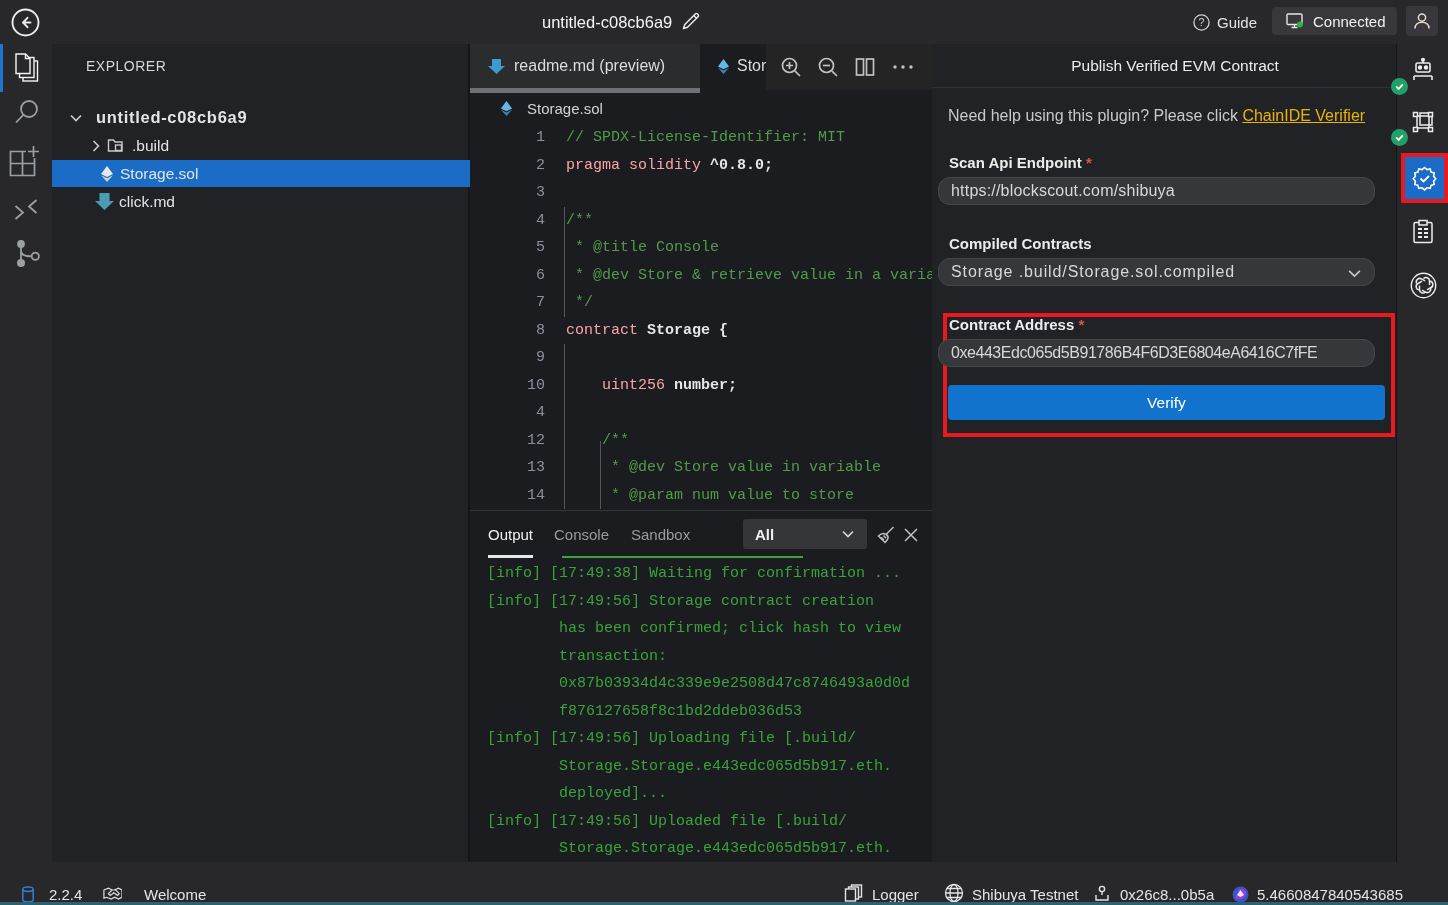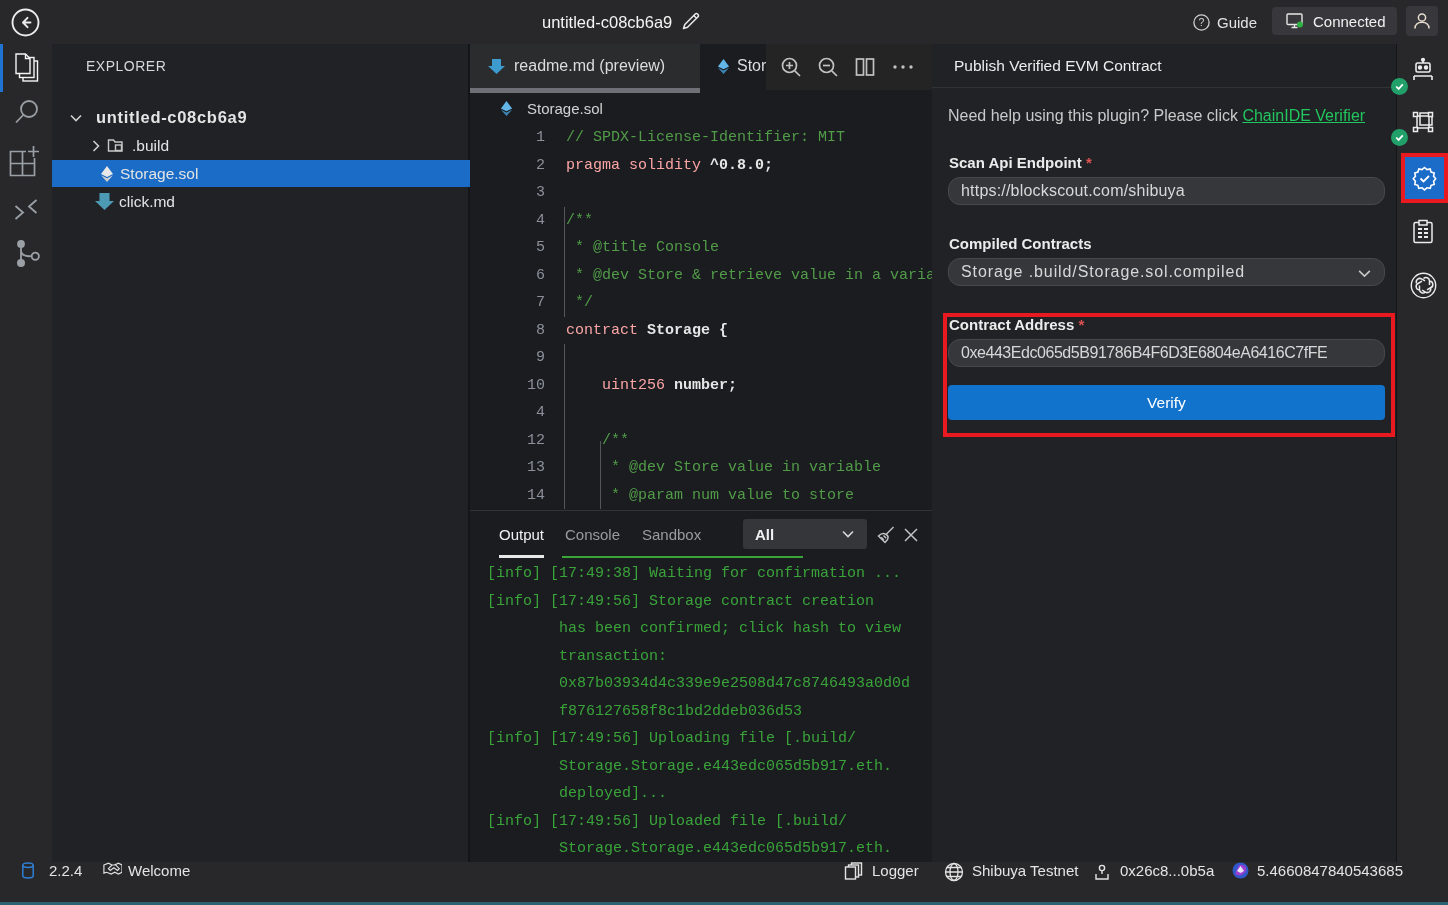--- a/index.html
+++ b/index.html
@@ -37,47 +37,47 @@
   #crumb { left:30px; top:56px; display:flex; align-items:center; gap:14px; color:#d2d2d2; font-size:15px; }
   #codewrap { left:0; top:80px; width:462px; height:344px; }
   .cl { position:absolute; height:28px; line-height:28px; font-size:15px; white-space:pre; }
   .lnum { left:0; width:75px; text-align:right; color:#8b909a; }
   .ctext { left:96px; color:#d8d8d8; }
   .guide { position:absolute; width:1px; background:#55565c; }
   .grn { color:#529c48; } .kw { color:#fca5a5; } .wh { color:#e6e6e6; font-weight:bold; }
 
   
   #output { left:470px; top:510px; width:462px; height:352px; background:#1a1c20; border-top:1px solid #323335; overflow:hidden; }
-  .otab { position:absolute; top:0; height:47px; line-height:47px; font-size:15px; color:#9a9b9e;margin-left:11px; }
+  .otab { position:absolute; top:0; height:47px; line-height:47px; font-size:15px; color:#9a9b9e; }
   #otab1 { left:18px; color:#f2f2f2; border-bottom:3px solid #e8e8e8; }
   #alldrop { left:273px; top:8px; width:124px; height:30px; background:#35363a; border-radius:3px; display:flex; align-items:center; justify-content:space-between; padding:0 12px; color:#f0f0f0; font-size:15px; font-weight:bold; }
   #logarea { position:absolute; left:17px; top:49px; width:442px; font-size:15px; line-height:27.5px; color:#3aa33a; white-space:pre; }
   #logline { left:92px; top:45px; width:241px; height:2px; background:#3aa33a; }
 
   
   #rpanel { left:932px; top:44px; width:464px; height:818px; background:#212226; }
-  #rphead { left:0; top:0; width:464px; height:44px; border-bottom:1px solid #323335; line-height:44px; padding-left:22px; color:#ececec; font-size:15.5px; }
+  #rphead { left:0; top:0; width:464px; height:44px; border-bottom:1px solid #323335; line-height:44px; padding-left:22px; color:#ececec; font-size:15.5px;text-align:center; }
   #rpneed { left:16px; top:63px; color:#c9c9c9; font-size:16px; }
-  #rpneed a { color:#22c55e; text-decoration:underline; }
+  #rpneed a { color:#eab308; text-decoration:underline; }
   .rlabel { position:absolute; left:17px; color:#ececec; font-size:15px; font-weight:bold; }
   .rstar { color:#e05252; font-weight:bold; }
-  .rinput { position:absolute; left:16px; width:437px; height:28px; background:#36373b; border:1px solid #47484d; border-radius:12px; color:#d8d8d8; font-size:16px; line-height:26px; padding-left:12px; }
+  .rinput { position:absolute; left:6px; width:437px; height:28px; background:#36373b; border:1px solid #47484d; border-radius:12px; color:#d8d8d8; font-size:16px; line-height:26px; padding-left:12px; }
   #redbox { left:11px; top:269px; width:452px; height:124px; border:4px solid #e8191f; }
   #verify { left:16px; top:341px; width:437px; height:35px; background:#1273cc; border-radius:4px; color:#fff; font-size:15.5px; text-align:center; line-height:35px; }
 
   
   #ractbar { left:1396px; top:44px; width:52px; height:818px; background:#28282a; border-left:1px solid #141518; }
   .ritem { position:absolute; left:0; width:52px; height:52px; display:flex; align-items:center; justify-content:center; }
   #rgearbox { left:4px; top:109px; width:47px; height:50px; background:#1b6cc8; border:4px solid #e8191f; display:flex; align-items:center; justify-content:center; }
   .badge { position:absolute; width:17px; height:17px; border-radius:50%; background:#22a06a; display:flex; align-items:center; justify-content:center; }
 
   
   #statusbar { left:0; top:862px; width:1448px; height:41px; background:#28282a; }
   #statusline { left:0; top:902px; width:1448px; height:3px; background:#2a6173; }
-  .sitem { position:absolute; top:0; height:41px; display:flex; align-items:flex-start; color:#e4e4e4; font-size:15px; gap:8px; }
+  .sitem { position:absolute; top:0; height:41px; display:flex; align-items:flex-end; color:#e4e4e4; font-size:15px; gap:8px; }
 </style>
 </head>
 <body>
 <div id="stage">
 
   <div class="abs" id="topbar"></div>
   <div class="abs" id="backbtn">
     <svg width="29" height="29" viewBox="0 0 29 29">
         <circle cx="14.5" cy="14.5" r="13" fill="none" stroke="#ececec" stroke-width="1.9"></circle>
         <path d="M16.5 9.8 L12 14.5 L16.5 19.2 M12.2 14.5 H19.5" stroke="#ececec" stroke-width="1.9" fill="none" stroke-linecap="round" stroke-linejoin="round"></path>
@@ -392,21 +392,21 @@
   <div class="abs" id="statusbar">
     <div class="sitem" style="left:21px;gap:14px">
         <svg width="14" height="17" viewBox="0 0 13 17">
           <g fill="none" stroke="#2f7fd6" stroke-width="1.5">
             <ellipse cx="6.5" cy="3.2" rx="5.2" ry="2.2"></ellipse>
             <path d="M1.3 3.2 v10.5 a5.2 2.2 0 0 0 10.4 0 V3.2"></path>
           </g>
         </svg>
         <span>2.2.4</span>
       </div>
-    <div class="sitem" style="left:103px;gap:6px">
+    <div class="sitem" style="left:103px;gap:22px">
         <svg width="19" height="16" viewBox="0 0 21 17">
           <g fill="none" stroke="#e0e0e0" stroke-width="1.3">
             <path d="M1 3 l5-2 4 2 h3 l4-2 4 2 v8 l-4 2 -4-2 -4 2 -5-2 -3 1 z M10 3 l-4 4 2 2 4-3 4 3 2-2 -5-5"></path>
           </g>
         </svg>
         <span>Welcome</span>
       </div>
     <div class="sitem" style="left:844px">
         <svg width="20" height="19" viewBox="0 0 20 19">
           <g fill="#28282a" stroke="#e4e4e4" stroke-width="1.4">

